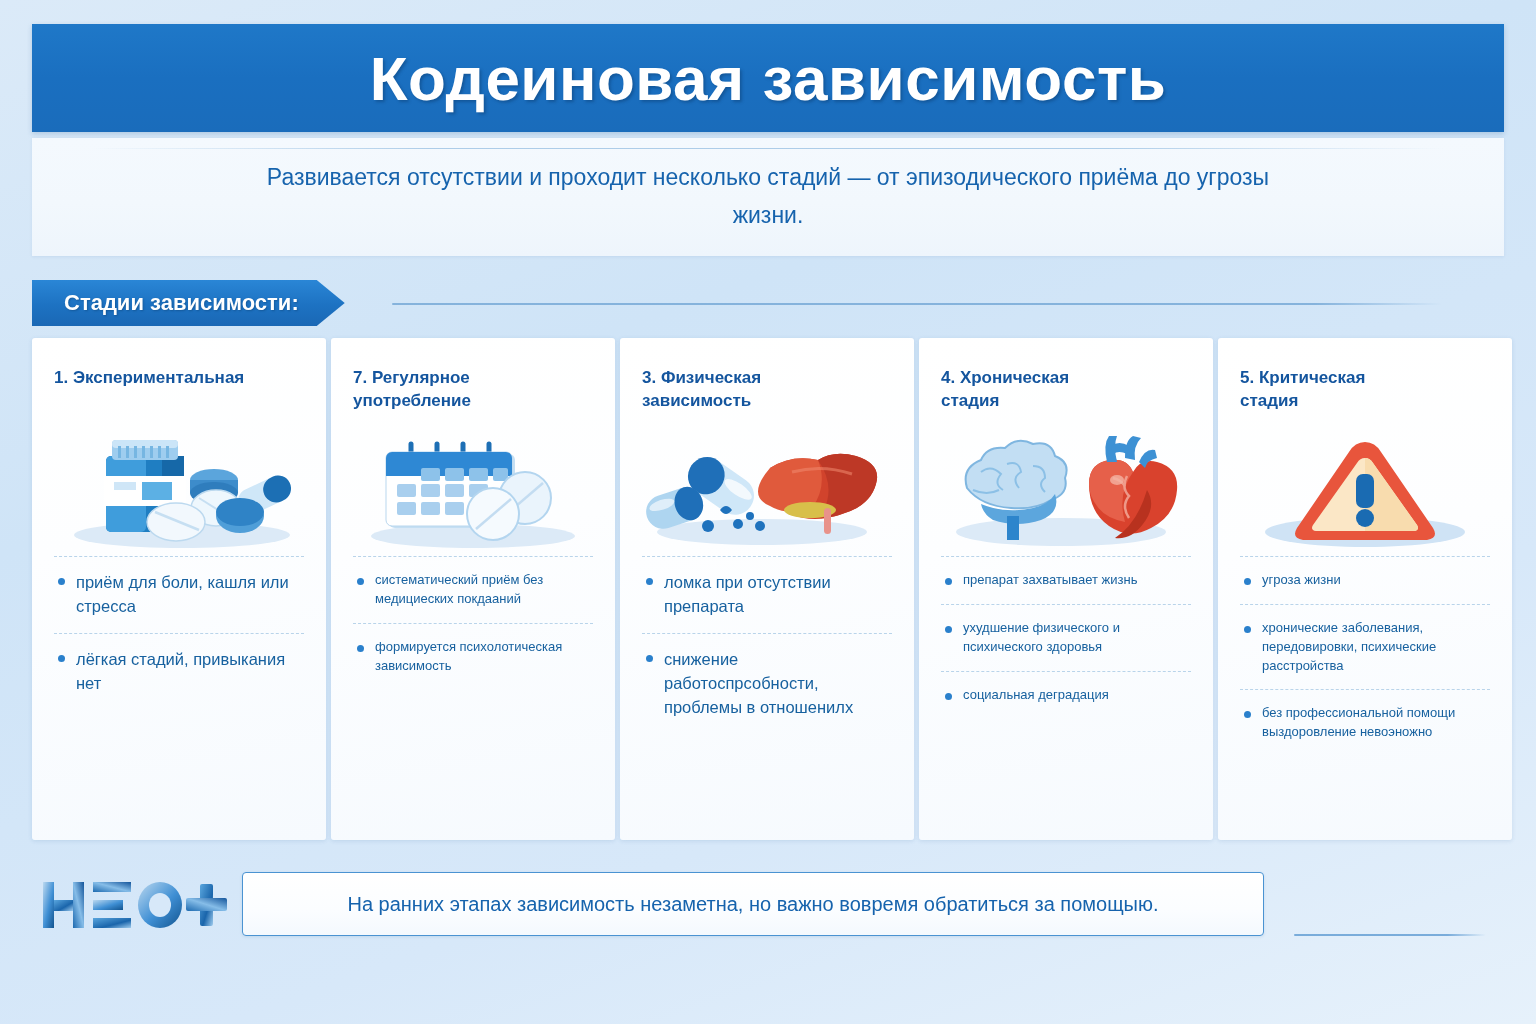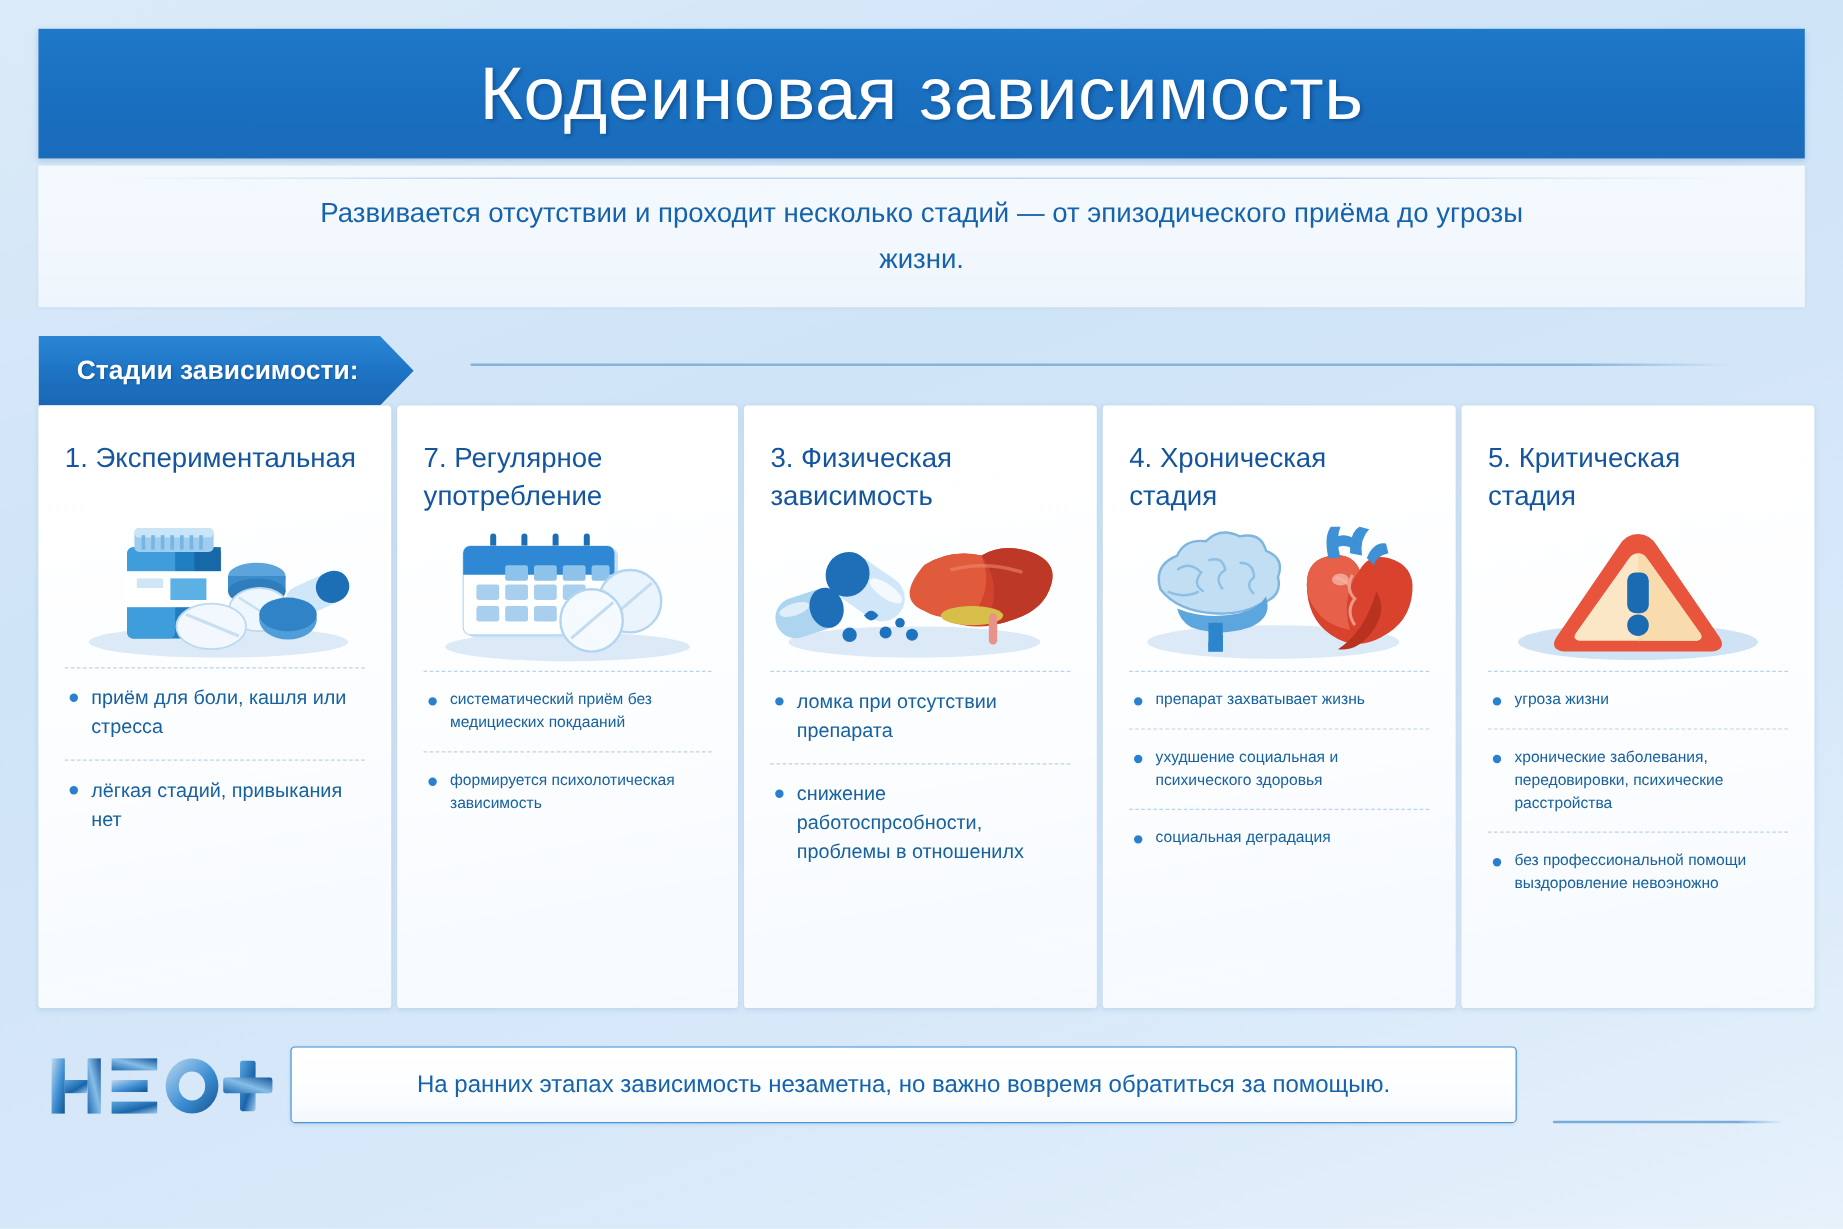--- a/index.html
+++ b/index.html
@@ -32,21 +32,21 @@
     height: 108px;
     background: linear-gradient(180deg, #1f78c8 0%, #1a6fc0 50%, #1a6cbb 100%);
     box-shadow: 0 2px 5px rgba(30,90,150,0.22);
     display: flex;
     align-items: center;
     justify-content: center;
   }
   .header-title {
     color: #ffffff;
     font-size: 62px;
-    font-weight: normal;
+    font-weight: bold;
     letter-spacing: 0.5px;
     text-shadow: 2px 2px 3px rgba(12,60,110,0.45);
     white-space: nowrap;
   }
 
   
   .subtitle-band {
     position: absolute;
     left: 32px;
     top: 138px;
@@ -81,21 +81,21 @@
     position: absolute;
     left: 32px;
     top: 280px;
     width: 1472px;
     height: 46px;
   }
   .section-tag {
     position: absolute;
     left: 0;
     top: 0;
-    height: 58px;
+    height: 46px;
     padding: 0 46px 0 32px;
     background: linear-gradient(180deg, #2a86d6 0%, #1d72c2 55%, #1a68b5 100%);
     color: #ffffff;
     font-size: 22px;
     font-weight: bold;
     display: flex;
     align-items: center;
     clip-path: polygon(0 0, calc(100% - 28px) 0, 100% 50%, calc(100% - 28px) 100%, 0 100%);
     text-shadow: 1px 1px 2px rgba(10,55,100,0.4);
     white-space: nowrap;
@@ -126,22 +126,22 @@
     border-radius: 3px;
     box-shadow: 0 1px 4px rgba(60,110,165,0.16);
     padding: 28px 22px 20px 22px;
     display: flex;
     flex-direction: column;
     box-sizing: border-box;
     position: relative;
   }
   .card-title {
     color: #14559e;
-    font-size: 23px;
-    font-weight: normal;
+    font-size: 17px;
+    font-weight: bold;
     line-height: 1.38;
     min-height: 60px;
     white-space: pre-line;
   }
   .card-art {
     height: 122px;
     margin-top: 2px;
     margin-bottom: 6px;
     display: flex;
     align-items: flex-end;
@@ -400,21 +400,21 @@
           </g>
           <g stroke="#f2a898" stroke-width="2.5" fill="none" opacity="0.85">
             <path d="M186 44 q-6 12 2 20 q-8 10 0 22"></path>
             <path d="M172 46 q8 2 12 8"></path>
           </g>
           <ellipse cx="176" cy="48" rx="7" ry="5" fill="#f4b3a3" opacity="0.8"></ellipse>
         </svg>
       </div>
       <ul class="bullets">
         <li class="bullet tight">препарат захватывает жизнь</li>
-        <li class="bullet tight">ухудшение социальная и психического здоровья</li>
+        <li class="bullet tight">ухудшение физического и психического здоровья</li>
         <li class="bullet tight">социальная деградация</li>
       </ul>
     </div>
 
     <div class="card">
       <div class="card-title">5. Критическая
 стадия</div>
       <div class="card-art">
         <svg width="250" height="118" viewBox="0 0 250 118">
           <ellipse cx="125" cy="100" rx="100" ry="15" fill="#cfe3f5"></ellipse>

